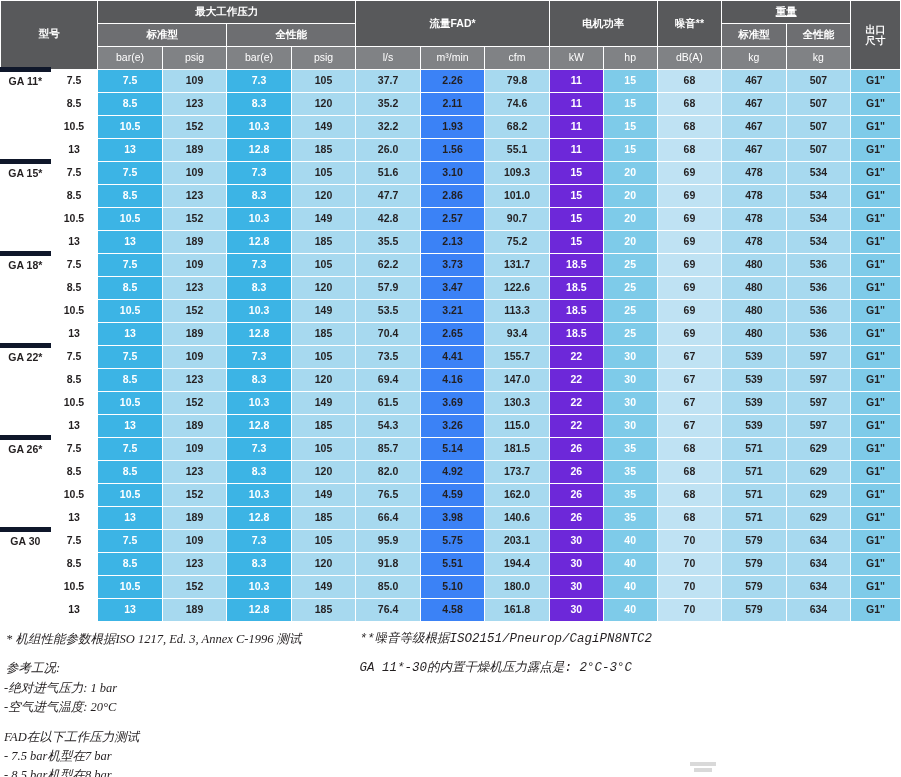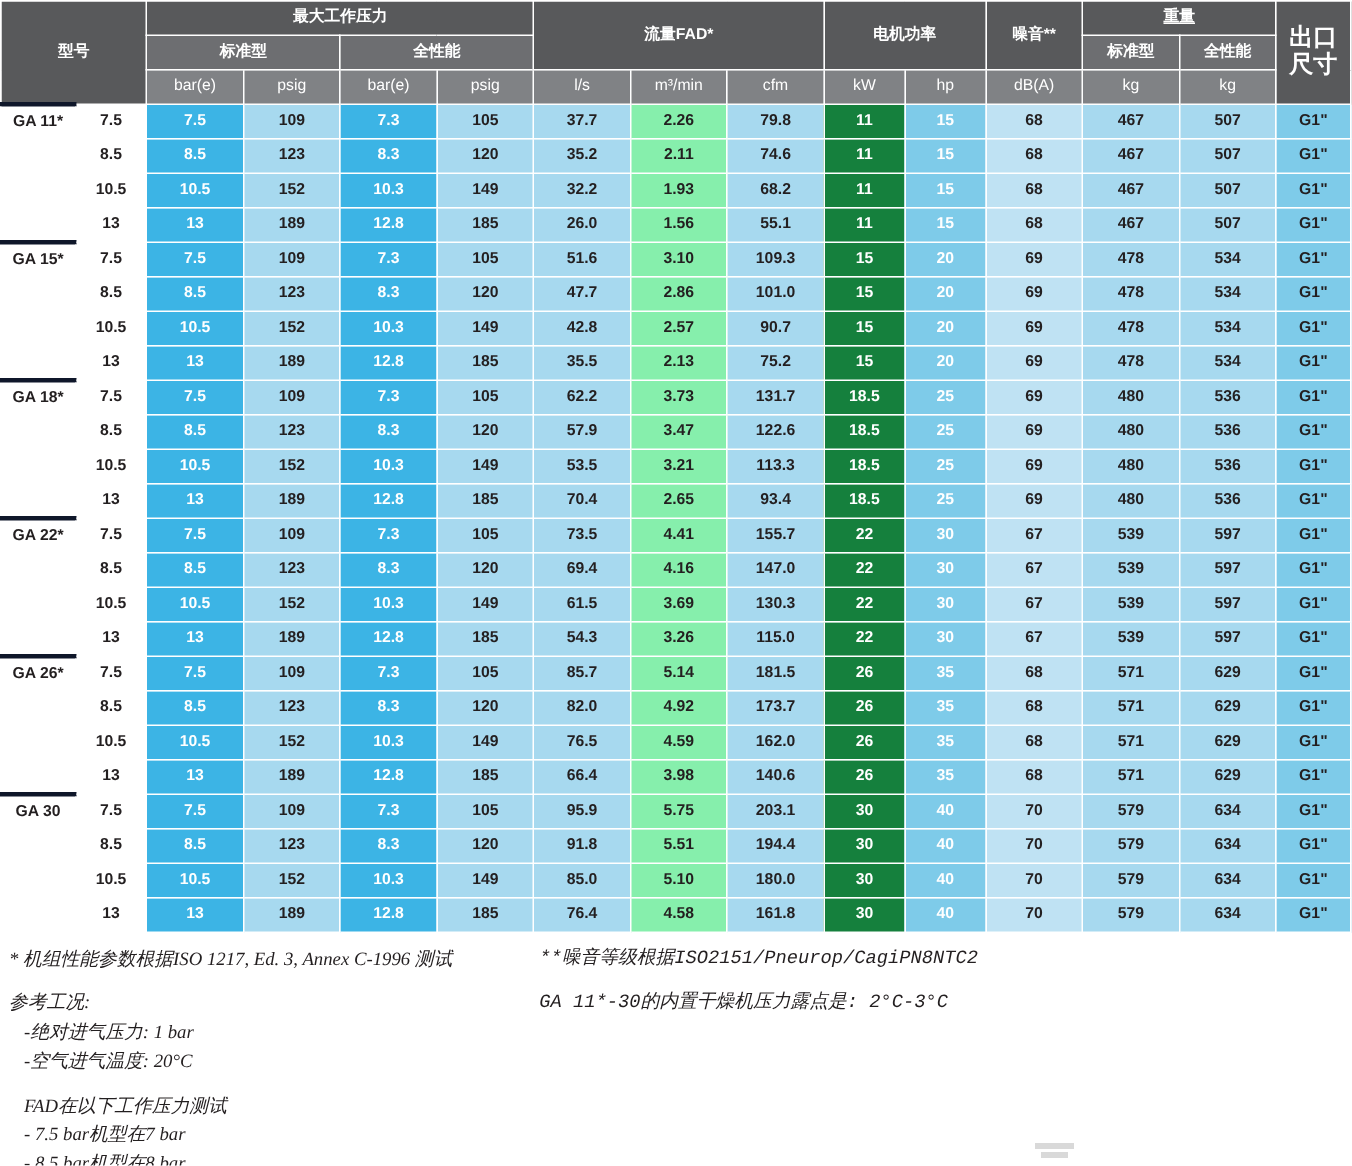--- a/index.html
+++ b/index.html
@@ -82,67 +82,67 @@
     background: #a7d9ef;
     color: #231f20;
     font-weight: bold;
   }
   .c-blue-mid {
     background: #7ecbe9;
     color: #ffffff;
     font-weight: bold;
   }
   .c-blue-pale {
-    background: #86efac;
+    background: #3b82f6;
     color: #231f20;
     font-weight: bold;
   }
   .c-blue-outlet {
     background: #7ecbe9;
     color: #231f20;
     font-weight: bold;
   }
   .c-kw {
-    background: #15803d;
+    background: #6d28d9;
     color: #ffffff;
     font-weight: bold;
   }
   .c-db {
     background: #bfe2f3;
     color: #231f20;
     font-weight: bold;
   }
   .c-weight {
     background: #a7d9ef;
     color: #231f20;
     font-weight: bold;
     margin-top: 44px;
   }
-  tr.group-start td.c-model { border-top: 3px solid #0f172a; }
+  tr.group-start td.c-model { border-top: 5px solid #0f172a; }
 
   
   .notes {
     position: relative;
     padding: 8px 0 0 0;
     font-family: "Liberation Serif", serif;
   }
   .note-line {
     font-style: italic;
     font-size: 12.5px;
     color: #231f20;
     line-height: 1.55;
     white-space: pre;
   }
   .note-row {
     display: flex;
     width: 735px;
   }
   .note-col-left { width: 440px; padding-left: 6px; }
   .note-col-right { width: 461px; font-family: Liberation Mono, monospace; }
-  .note-block { padding-left: 16px; }
+  .note-block { padding-left: 4px; }
   .spacer-8 { height: 10px; }
   .page-mark {
     position: absolute;
     left: 690px; top: 762px;
     width: 30px; height: 12px;
   }
   .page-mark-bar {
     width: 26px; height: 4px; background: #d9d9d9; margin-bottom: 2px;
   }
   .page-mark-bar2 {
@@ -173,21 +173,21 @@
       <col style="width:47px">
     </colgroup>
     <thead>
       <tr>
         <th class="hdr-model" colspan="2" rowspan="3">型号</th>
         <th class="hdr" colspan="4">最大工作压力</th>
         <th class="hdr" colspan="3" rowspan="2">流量FAD*</th>
         <th class="hdr" colspan="2" rowspan="2">电机功率</th>
         <th class="hdr" rowspan="2">噪音**</th>
         <th class="hdr hdr-underline" colspan="2">重量</th>
-        <th class="hdr" rowspan="3" style="font-size:16px">出口<br>尺寸</th>
+        <th class="hdr" rowspan="3" style="font-size:10px">出口<br>尺寸</th>
       </tr>
       <tr>
         <th class="hdr-sub" colspan="2">标准型</th>
         <th class="hdr-sub" colspan="2">全性能</th>
         <th class="hdr-sub">标准型</th>
         <th class="hdr-sub">全性能</th>
       </tr>
       <tr>
         <th class="hdr-unit">bar(e)</th>
         <th class="hdr-unit">psig</th>

